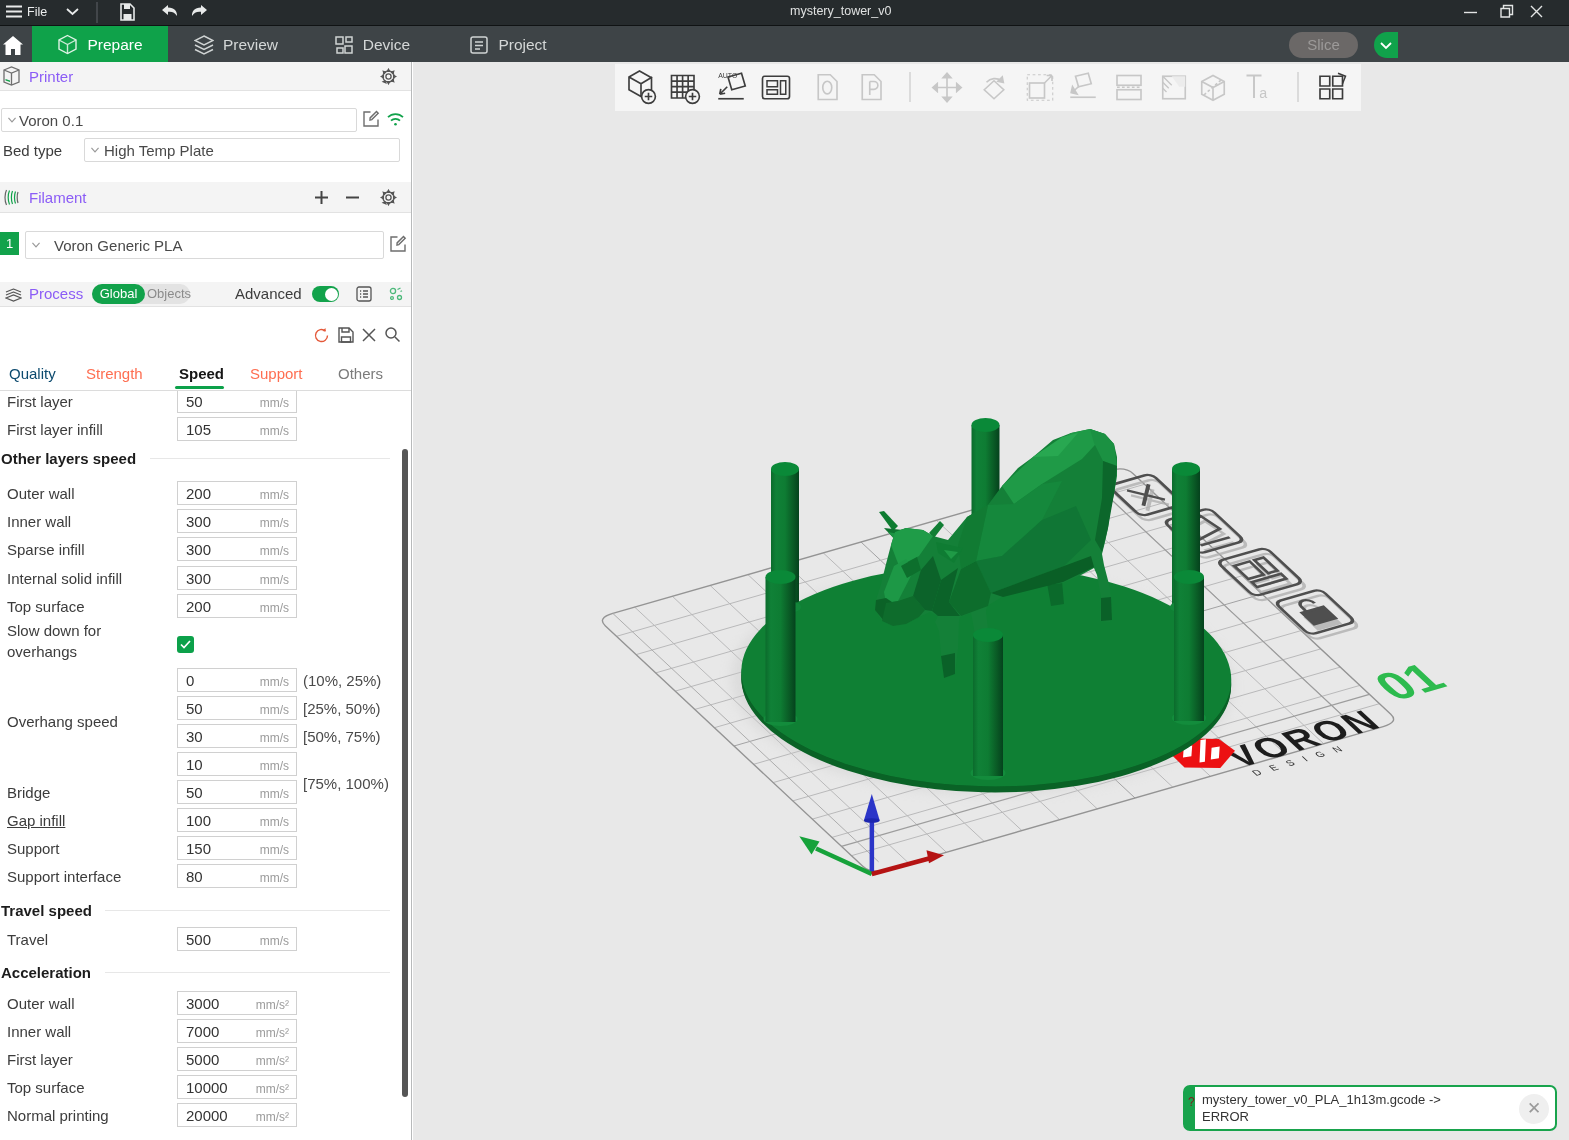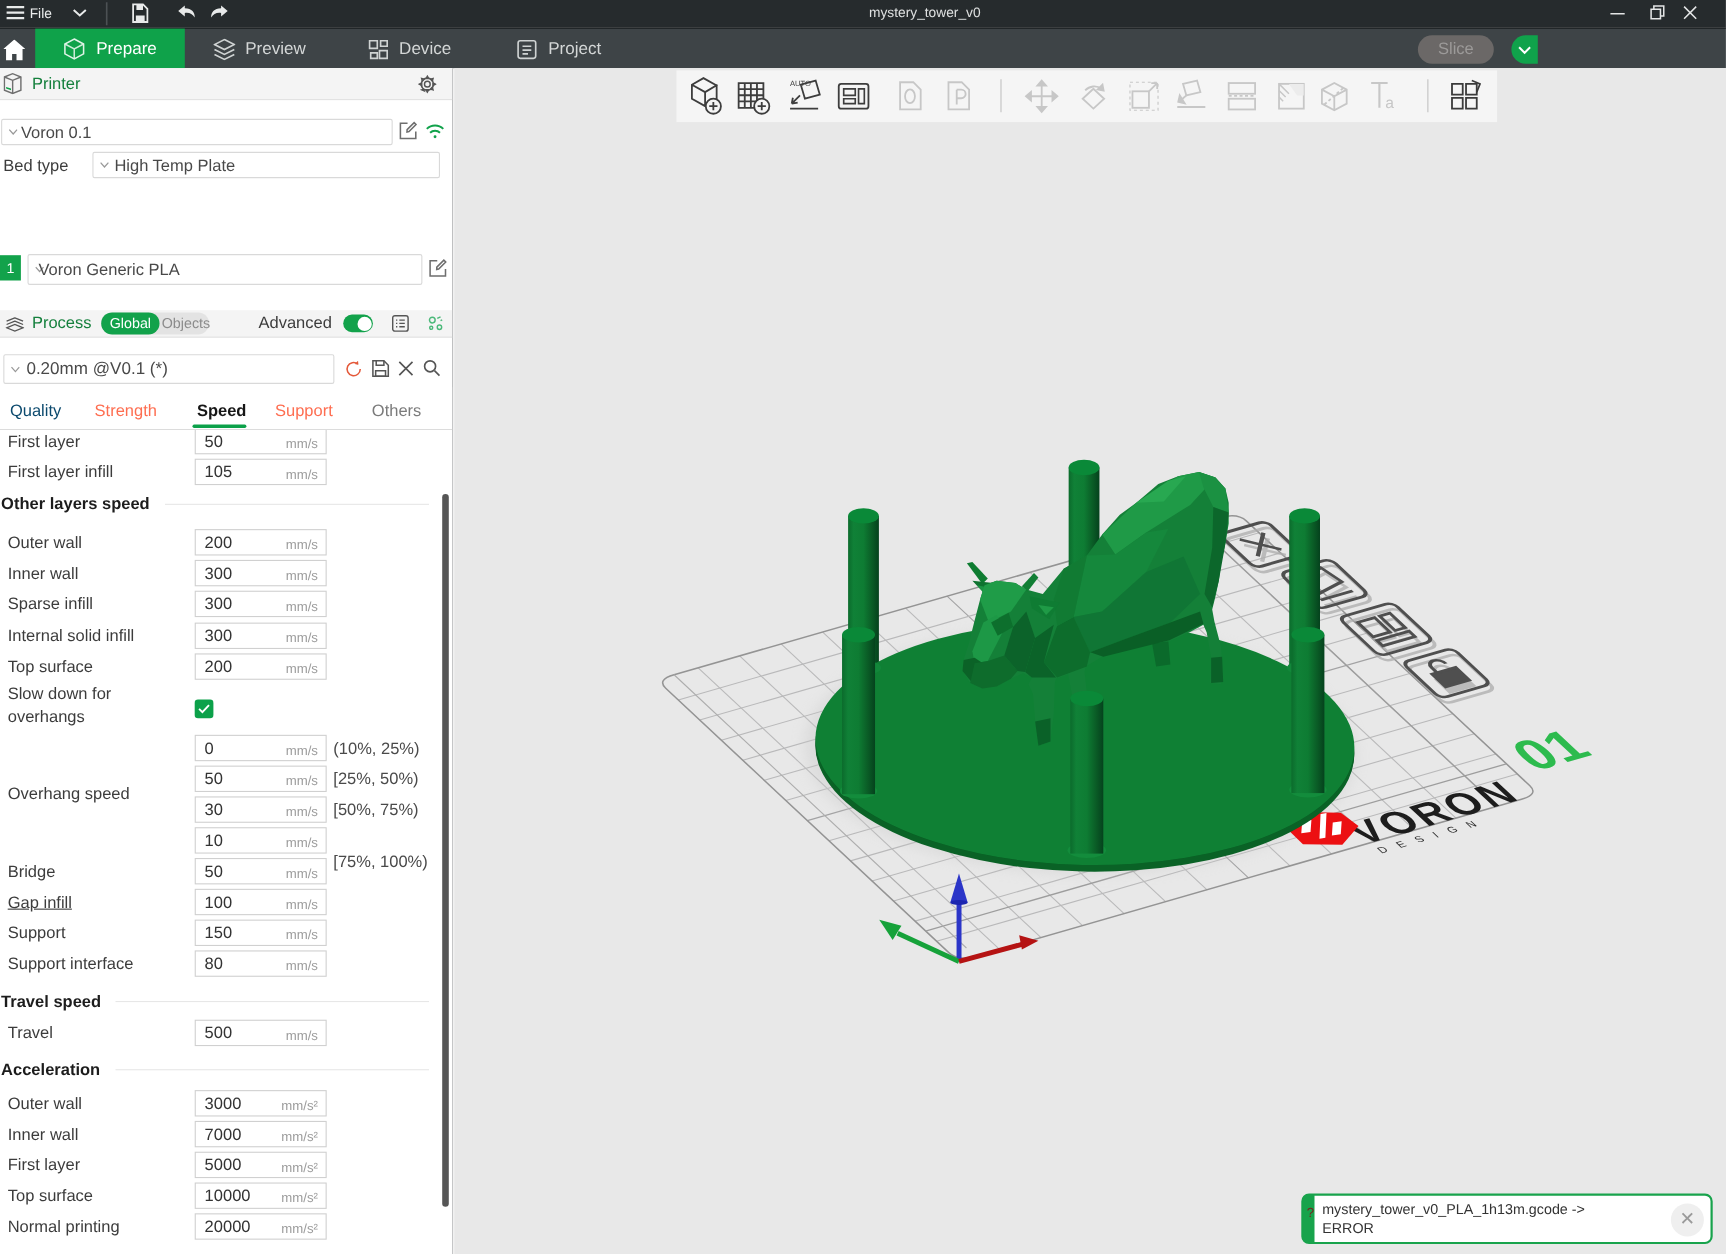--- a/index.html
+++ b/index.html
@@ -10,21 +10,21 @@
 #tabbar{position:absolute;left:0;top:25px;width:1569px;height:37px;background:#3e4447;border-top:1px solid #101314;}
 #title-center{position:absolute;left:790px;top:4px;width:160px;color:#dfe1e1;font-size:12.5px;}
 .tab{position:absolute;top:0;height:37px;display:flex;align-items:center;justify-content:center;gap:9px;color:#d4d7d7;font-size:15.5px;}
 .tab.active{background:#0fa24a;color:#fff;}
 #btn-slice{position:absolute;left:1289px;top:6px;width:69px;height:26px;border-radius:13px;background:#6b6867;color:#9c9a99;font-size:15px;text-align:center;line-height:25px;}
 #btn-caret{position:absolute;left:1374px;top:6px;width:24px;height:26px;border-radius:13px 0 0 13px;background:#10a24b;}
 #btn-send{position:absolute;left:1399px;top:6px;width:131px;height:26px;border-radius:0 13px 13px 0;background:#10a24b;color:#fff;font-size:15px;text-align:center;line-height:25px;margin-top:40px;}
 
 #sidebar{position:absolute;left:0;top:62px;width:412px;height:1078px;background:#fff;border-right:1px solid #b8babb;}
 .hdr{position:absolute;left:0;width:411px;background:#f4f4f4;border-bottom:1px solid #e2e2e2;}
-.hdr .htxt{position:absolute;left:29px;font-size:15px;color:#15803d;}
+.hdr .htxt{position:absolute;left:29px;font-size:15px;color:#8b5cf6;}
 .combo{position:absolute;background:#fff;border:1px solid #d9d9d9;border-radius:2px;color:#494949;font-size:15px;}
 .combo .car{position:absolute;left:6px;top:50%;margin-top:-4px;width:8px;height:8px;}
 .lbl{position:absolute;font-size:15px;color:#3c3c3c;}
 .inp{position:absolute;left:177px;width:120px;height:24px;border:1px solid #d0d0d0;background:#fff;padding-left:28px;}
 .inp .v{position:absolute;left:8px;top:3px;font-size:15px;color:#333;}
 .inp .u{position:absolute;right:7px;top:6px;font-size:12px;color:#9b9b9b;}
 .sech{position:absolute;left:1px;font-size:15px;font-weight:bold;color:#1c1c1c;}
 .rng{position:absolute;left:303px;font-size:15px;color:#4a4a4a;}
 .rule{position:absolute;height:1px;background:#e7e7e7;}
 
@@ -134,27 +134,48 @@
 </svg>
 
 <div class="lbl" style="left:3px;top:80px;">Bed type</div>
 <div class="combo" style="left:84px;top:76px;width:316px;height:24px;">
  <svg class="car" width="9" height="7" viewBox="0 0 9 7">
         <path d="M0.5 1l4 4.5L8.5 1" stroke="#999" stroke-width="1.3" fill="none"></path>
       </svg>
  <span style="position:absolute;left:19px;top:3px;">High Temp Plate</span>
 </div>
 
+<div class="hdr" style="top:120px;height:31px;">
+ <svg class="abs" style="left:4px;top:7px" width="16" height="17" viewBox="0 0 16 17" fill="none" stroke="#666" stroke-width="1.2">
+  <path d="M2.5 1C1.5 3 1 5.5 1 8.5s.5 5.5 1.5 7.5"></path>
+  <path d="M5.5 1.5C4.7 3.3 4.2 5.7 4.2 8.5s.5 5.2 1.3 7" stroke="#12a24b"></path>
+  <path d="M8.5 2c-.7 1.6-1.1 3.8-1.1 6.5s.4 4.9 1.1 6.5" stroke="#12a24b"></path>
+  <path d="M11.5 2.5c-.6 1.5-1 3.4-1 6s.4 4.5 1 6" stroke="#12a24b"></path>
+  <path d="M14 3c-.5 1.3-.8 3-.8 5.5s.3 4.2.8 5.5"></path>
+ </svg>
+ <div class="htxt" style="top:7px;">Filament</div>
+ <svg class="abs" style="left:314px;top:8px" width="15" height="15" viewBox="0 0 15 15" stroke="#444" stroke-width="2" fill="none">
+        <path d="M7.5 1v13M1 7.5h13"></path>
+      </svg>
+ <svg class="abs" style="left:345px;top:8px" width="15" height="15" viewBox="0 0 15 15" stroke="#444" stroke-width="2" fill="none">
+        <path d="M1 7.5h13"></path>
+      </svg>
+ <svg class="abs gearsvg" style="left:380px;top:7px" width="17" height="17" viewBox="0 0 17 17" fill="none" stroke="#555" stroke-width="1.3">
+  <circle cx="8.5" cy="8.5" r="2.6"></circle>
+        <path d="M8.5 1.2l1.2 2.2h-2.4zM8.5 15.8l1.2-2.2h-2.4zM1.2 8.5l2.2-1.2v2.4zM15.8 8.5l-2.2-1.2v2.4zM3.3 3.3l2.4.7-1.7 1.7zM13.7 3.3l-.7 2.4-1.7-1.7zM3.3 13.7l1.7-.7.7 1.7zM13.7 13.7l-2.4-.7 1.7-1.7z"></path>
+        <circle cx="8.5" cy="8.5" r="5.6"></circle>
+ </svg>
+</div>
 
 <div class="abs" style="left:0;top:170px;width:19px;height:23px;background:#12a24b;color:#fff;font-size:13px;text-align:center;line-height:23px;">1</div>
 <div class="combo" style="left:25px;top:169px;width:359px;height:28px;">
  <svg class="car" width="9" height="7" viewBox="0 0 9 7">
         <path d="M0.5 1l4 4.5L8.5 1" stroke="#999" stroke-width="1.3" fill="none"></path>
       </svg>
- <span style="position:absolute;left:9px;top:5px;">Voron Generic PLA</span>
+ <span style="position:absolute;left:28px;top:5px;">Voron Generic PLA</span>
 </div>
 <svg class="abs" style="left:389px;top:173px" width="18" height="18" viewBox="0 0 18 18" fill="none" stroke="#6e6e6e" stroke-width="1.4">
  <path d="M16 9.5V16H2V2h6.5"></path>
       <path d="M8 10l1.8-.4 6.4-6.4-1.7-1.7-6.4 6.4z"></path>
 </svg>
 
 <div class="hdr" style="top:220px;height:25px;">
  <svg class="abs" style="left:5px;top:5px" width="17" height="15" viewBox="0 0 17 15" fill="none" stroke="#555" stroke-width="1.2">
   <path d="M1 11l7.5-3 7.5 3-7.5 3z"></path>
         <path d="M1 8l7.5-3 7.5 3M1 5l7.5-3 7.5 3" stroke-linejoin="round"></path>
@@ -173,26 +194,20 @@
         <path d="M4 5h1.2M4 8h1.2M4 11h1.2M7 5h5M7 8h5M7 11h5"></path>
  </svg>
  <svg class="abs" style="left:388px;top:4px" width="16" height="16" viewBox="0 0 16 16" fill="none" stroke="#4cb97a" stroke-width="1.3">
   <circle cx="5" cy="5" r="2.6"></circle>
         <circle cx="11.5" cy="11.5" r="2"></circle>
         <circle cx="4" cy="12" r="1.4"></circle>
         <path d="M9.5 3.5l3-1.5M12.5 5.5l1.5-.8"></path>
  </svg>
 </div>
 
-<div class="combo" style="left:3px;top:260px;width:301px;height:27px;">
- <svg class="car" width="9" height="7" viewBox="0 0 9 7">
-        <path d="M0.5 1l4 4.5L8.5 1" stroke="#999" stroke-width="1.3" fill="none"></path>
-      </svg>
- <span style="position:absolute;left:20px;top:4px;font-size:15.5px;">0.20mm @V0.1 (*)</span>
-</div>
 <svg class="abs" style="left:313px;top:265px" width="17" height="17" viewBox="0 0 17 17" fill="none" stroke="#e4593a" stroke-width="1.4">
  <path d="M14.5 8.5a6 6 0 1 1-2.2-4.6"></path>
       <path d="M12.5 1l.3 3.5-3.4-.6z" fill="#e4593a" stroke="none"></path>
 </svg>
 <svg class="abs" style="left:337px;top:264px" width="18" height="18" viewBox="0 0 18 18" fill="none" stroke="#555" stroke-width="1.4">
  <path d="M2 2h10l4 4v10H2z"></path>
       <path d="M5 2v4h7V2M4.5 11h9v5h-9z" fill="none"></path>
 </svg>
 <svg class="abs" style="left:361px;top:265px" width="16" height="16" viewBox="0 0 16 16" stroke="#555" stroke-width="1.5" fill="none">
       <path d="M2 2l12 12M14 2L2 14"></path>

